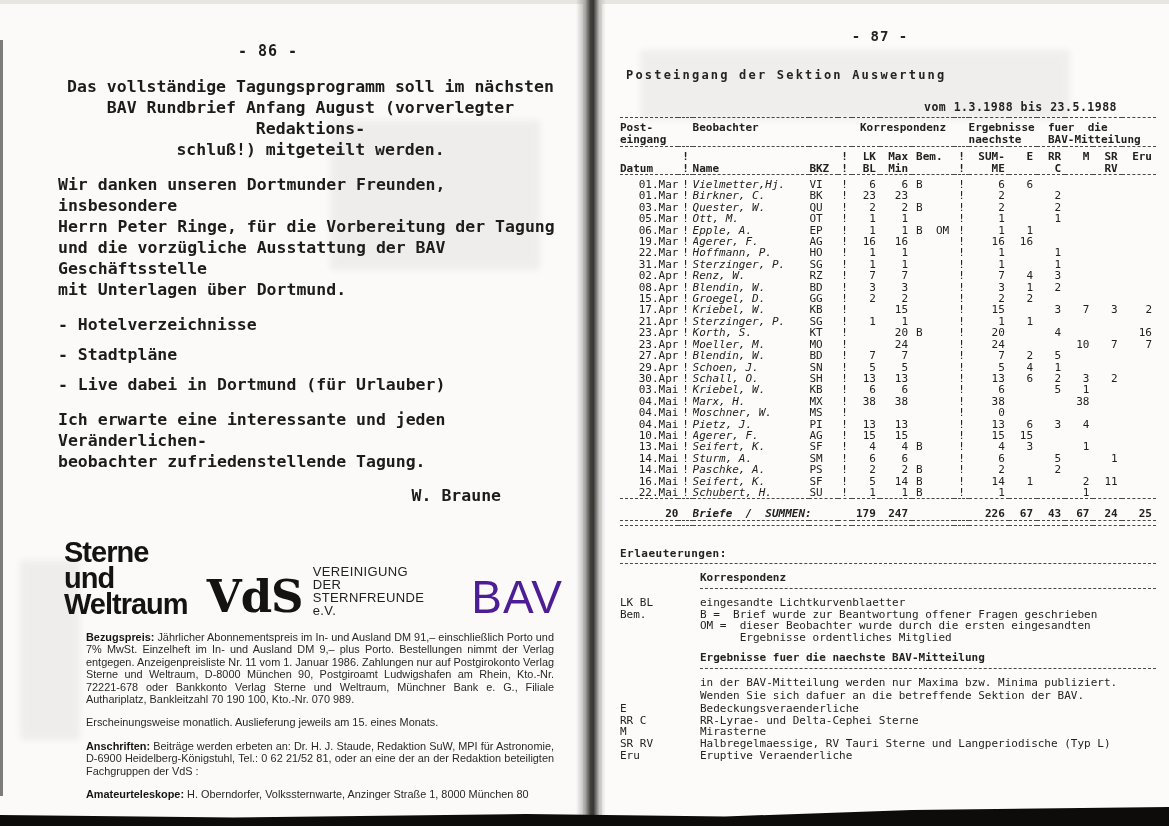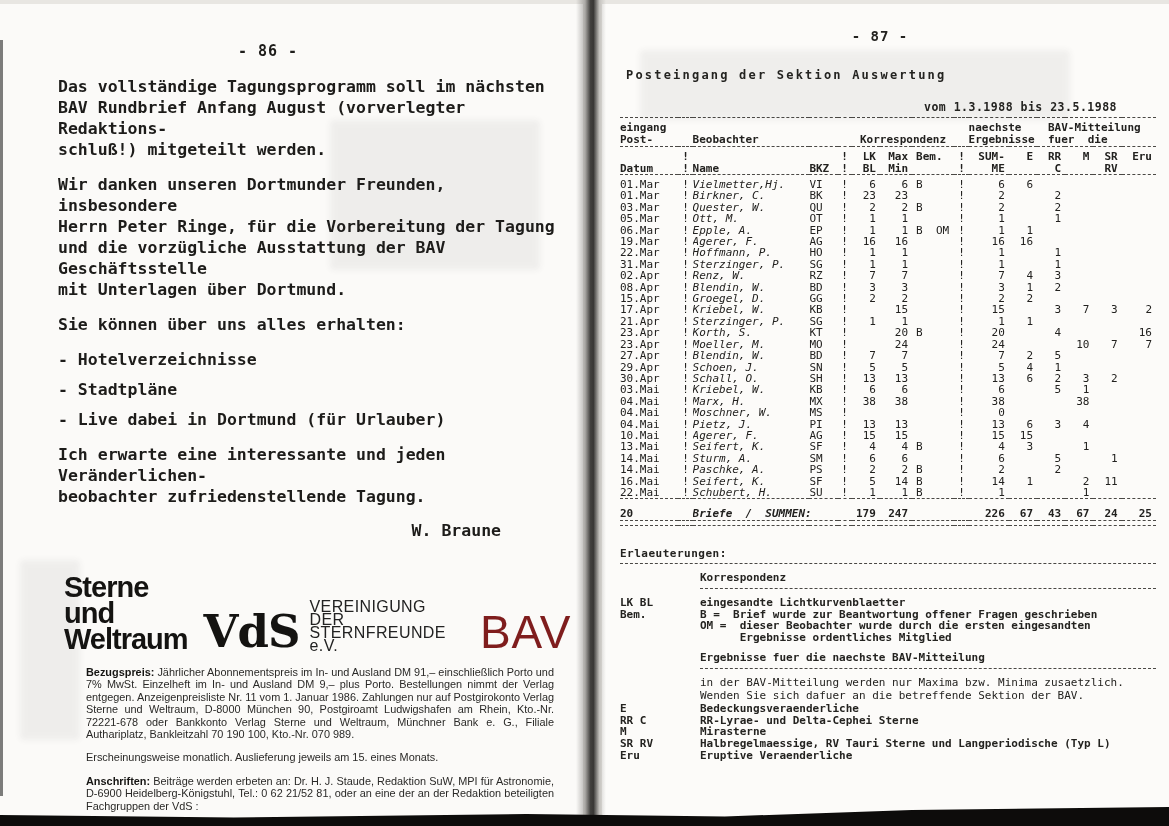--- a/index.html
+++ b/index.html
@@ -18,48 +18,48 @@
   .bottom-edge{position:absolute;left:0;right:0;bottom:0;height:20px;background:#0d0c0b;z-index:6;
     clip-path:polygon(0 45%, 20% 58%, 45% 40%, 62% 52%, 78% 20%, 100% 5%, 100% 100%, 0 100%);}
   .left-edge{position:absolute;left:0;top:40px;bottom:30px;width:3px;background:rgba(20,20,20,.55);z-index:6;}
   .smudge{position:absolute;filter:blur(3px);opacity:.06;background:#333;z-index:1;border-radius:3px;}
 
   
   .pl-inner{padding:38px 20px 0 58px;color:#1d1c1a;}
   .pageno{font-size:15px;font-weight:700;text-align:center;letter-spacing:1px;}
   .pl-inner .pageno{width:420px;}
   .typed{font-size:16.5px;font-weight:600;line-height:21px;white-space:pre-line;letter-spacing:0px;margin:0 0 14px 0;}
-  .typed-first{margin-top:16px;}
+  .typed-first{margin-top:16px;text-align:center;}
   .list-item{font-size:16.5px;font-weight:600;line-height:21px;margin:0 0 9px 0;}
   .list-wrap{margin:2px 0 14px 0;}
   .signature{font-size:16.5px;font-weight:600;text-align:right;padding-right:62px;margin:6px 0 0 0;}
 
   .logo-row{display:flex;align-items:flex-end;margin:34px 0 0 6px;color:#141311;}
   .suw{font-family:"Liberation Sans", sans-serif;font-weight:700;font-size:29px;line-height:26px;letter-spacing:-1px;}
   .vds{font-family:"DejaVu Serif", serif;font-weight:700;font-size:45px;line-height:40px;margin-left:16px;margin-top:2px;letter-spacing:-1px;}
-  .vds-sub{font-family:"Liberation Sans", sans-serif;font-size:16px;line-height:13px;margin-left:10px;margin-top:9px;letter-spacing:.4px;color:#222;}
-  .bav-logo{font-family:"Liberation Sans", sans-serif;font-weight:400;font-size:46px;line-height:40px;margin-left:34px;letter-spacing:1px;color:#7f1d1d;}
+  .vds-sub{font-family:"Liberation Sans", sans-serif;font-size:13px;line-height:13px;margin-left:10px;margin-top:9px;letter-spacing:.4px;color:#222;}
+  .bav-logo{font-family:"Liberation Sans", sans-serif;font-weight:400;font-size:46px;line-height:40px;margin-left:34px;letter-spacing:1px;color:#4c1d95;}
 
   .imprint{font-family:"Liberation Sans", sans-serif;font-size:10.9px;line-height:12.4px;color:#2a2927;
     width:468px;margin:14px 0 0 28px;}
   .imprint p{margin:0 0 11px 0;text-align:justify;}
   .imprint p.nj{text-align:left;}
   .imprint b{color:#161513;}
   .fg-list p{margin:0;text-align:left;}
 
   
   .pr-inner{padding:24px 14px 0 18px;color:#242320;}
   .pr-pageno{font-size:14px;font-weight:600;text-align:center;letter-spacing:1px;width:520px;}
   .r-title{font-size:12px;font-weight:700;letter-spacing:2.2px;margin:24px 0 0 6px;}
   .r-daterange{font-size:11.5px;font-weight:600;text-align:right;padding-right:38px;margin-top:18px;letter-spacing:.5px;}
 
   table.obs{border-collapse:collapse;table-layout:fixed;width:536px;margin-top:3px;
     font-size:11px;font-weight:500;color:#22211f;}
   table.obs td{padding:0;line-height:11.4px;overflow:hidden;white-space:nowrap;vertical-align:bottom;}
-  .c-datum{width:58px;}
+  .c-datum{width:58px;text-align:right;}
   .c-sep{width:14px;text-align:center;}
   .c-name{width:116px;font-style:italic;}
   .c-bkz{width:28px;}
   .c-num{width:28px;text-align:right;padding-right:4px !important;}
   .w-lkbl{width:28px;}
   .w-maxmin{width:32px;}
   .c-bem{width:42px;padding-left:4px !important;white-space:pre !important;}
   .w-summe{width:40px;}
   .w-eru{width:34px;}
   tr.rule td{border-top:1px dashed #4a4845;height:4px;line-height:4px;}
@@ -69,40 +69,39 @@
   td.center{text-align:center;}
   td.pre{white-space:pre !important;}
   tr.summary td{padding-top:5px;font-weight:600;}
 
   .legend{margin-top:22px;font-size:11px;font-weight:500;line-height:11.6px;width:536px;}
   .legend .hd{font-weight:600;letter-spacing:.5px;}
   .lg-rule{border-top:1px dashed #4a4845;margin:4px 0 8px 0;}
   .lg-rule.indent{margin-left:80px;}
   .lg-sub{margin-left:80px;font-weight:600;}
   .lg-items{margin-top:2px;}
-  .lg-row{display:flex;font-weight:bold;}
+  .lg-row{display:flex;}
   .lg-term{width:80px;flex:none;white-space:pre;}
   .lg-def{white-space:pre;}
   .lg-notes{margin-left:80px;white-space:pre;margin-bottom:1px;}
 </style>
 </head>
 <body>
 
 <div class="page page-left">
   <div class="pl-inner">
     <div class="pageno">- 86 -</div>
 
     <p class="typed typed-first">Das vollständige Tagungsprogramm soll im nächsten
 BAV Rundbrief Anfang August (vorverlegter Redaktions-
 schluß!) mitgeteilt werden.</p>
     <p class="typed">Wir danken unseren Dortmunder Freunden, insbesondere
 Herrn Peter Ringe, für die Vorbereitung der Tagung
 und die vorzügliche Ausstattung der BAV Geschäftsstelle
 mit Unterlagen über Dortmund.</p>
-    <p class="typed">Sie können über uns alles erhalten:</p>
 
     <div class="list-wrap">
       <div class="list-item">- Hotelverzeichnisse</div>
       <div class="list-item">- Stadtpläne</div>
       <div class="list-item">- Live dabei in Dortmund (für Urlauber)</div>
     </div>
 
     <p class="typed">Ich erwarte eine interessante und jeden Veränderlichen-
 beobachter zufriedenstellende Tagung.</p>
     <div class="signature">W. Braune</div>
@@ -155,38 +154,38 @@
           <col class="c-num">
           <col class="c-num">
           <col class="c-num">
           <col class="c-num w-eru">
       </colgroup>
       <thead>
         <tr class="rule">
             <td colspan="15"></td>
           </tr>
         <tr class="th-group">
+          <td>Post-</td>
+          <td></td>
+          <td>Beobachter</td>
+          <td></td>
+            <td></td>
+          <td colspan="3" class="center">Korrespondenz</td>
+          <td></td>
+          <td colspan="6" class="pre">Ergebnisse  fuer  die</td>
+        </tr>
+        <tr class="th-group">
           <td>eingang</td>
           <td></td>
             <td></td>
             <td></td>
             <td></td>
           <td colspan="3"></td>
           <td></td>
           <td colspan="6" class="pre">naechste    BAV-Mitteilung</td>
-        </tr>
-        <tr class="th-group">
-          <td>Post-</td>
-          <td></td>
-          <td>Beobachter</td>
-          <td></td>
-            <td></td>
-          <td colspan="3" class="center">Korrespondenz</td>
-          <td></td>
-          <td colspan="6" class="pre">Ergebnisse  fuer  die</td>
         </tr>
         <tr class="rule">
             <td colspan="15"></td>
           </tr>
         <tr class="th-sub">
           <td></td>
           <td class="c-sep">!</td>
           <td></td>
             <td></td>
           <td class="c-sep">!</td>
@@ -745,21 +744,21 @@
           <div class="lg-row">
             <div class="lg-term"></div>
             <div class="lg-def">      Ergebnisse ordentliches Mitglied</div>
           </div>
         </div>
 
       <div style="height:9px"></div>
       <div class="lg-sub">Ergebnisse fuer die naechste BAV-Mitteilung</div>
       <div class="lg-rule indent"></div>
       <div id="lg-notes">
-          <div class="lg-notes">in der BAV-Mitteilung werden nur Maxima bzw. Minima zusaetzlich.</div>
+          <div class="lg-notes">in der BAV-Mitteilung werden nur Maxima bzw. Minima publiziert.</div>
           <div class="lg-notes">Wenden Sie sich dafuer an die betreffende Sektion der BAV.</div>
         </div>
       <div class="lg-items" id="lg-erg">
           <div class="lg-row">
             <div class="lg-term">E</div>
             <div class="lg-def">Bedeckungsveraenderliche</div>
           </div>
           <div class="lg-row">
             <div class="lg-term">RR C</div>
             <div class="lg-def">RR-Lyrae- und Delta-Cephei Sterne</div>

